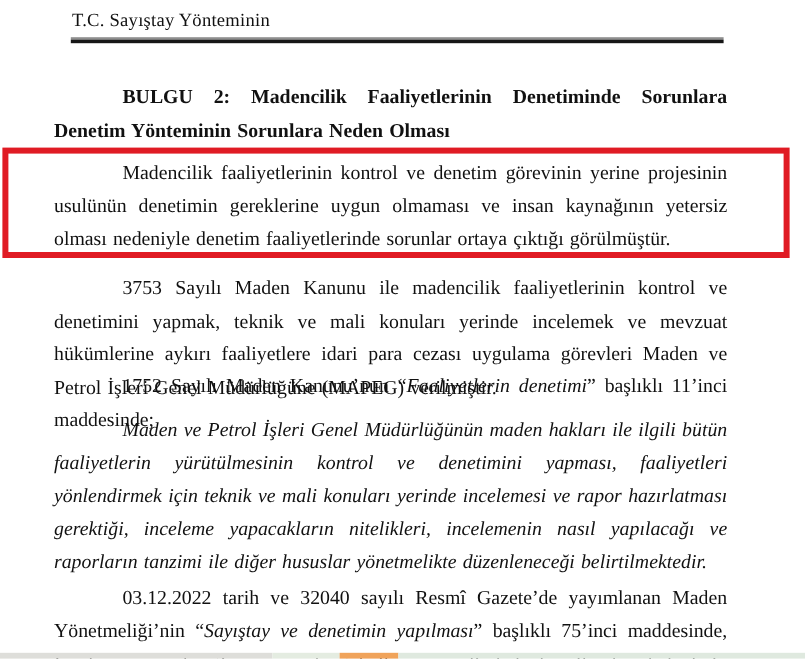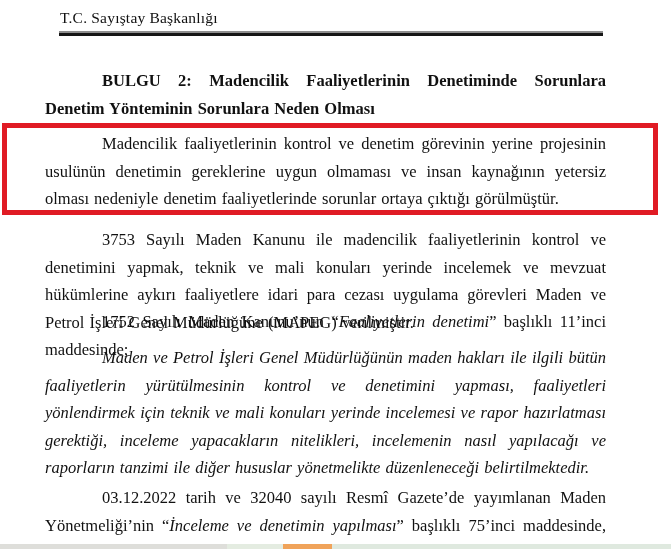--- a/index.html
+++ b/index.html
@@ -34,38 +34,38 @@
     position:absolute;left:2px;top:123px;width:646px;height:82px;
     border-width:5px;border-style:solid;background:transparent;
   }
   
   .bottom-strip{position:absolute;left:0;bottom:0;width:671px;height:5px;}
   .bottom-strip .seg{position:absolute;top:0;height:5px;}
 </style>
 </head>
 <body>
 
-<div class="hdr-title">T.C. Sayıştay Başkanlığı</div>
+<div class="hdr-title">T.C. Sayıştay Yönteminin</div>
 <div class="hdr-rule">
   <div class="rule-top" style="background: rgb(142, 142, 142);"></div>
   <div class="rule-bottom" style="background: rgb(22, 22, 22);"></div>
 </div>
 
 <div class="para doc-heading">BULGU 2: Madencilik Faaliyetlerinin Denetiminde Sorunlara Denetim Yönteminin Sorunlara Neden Olması</div>
 
 <div class="para p1">Madencilik faaliyetlerinin kontrol ve denetim görevinin yerine projesinin usulünün denetimin gereklerine uygun olmaması ve insan kaynağının yetersiz olması nedeniyle denetim faaliyetlerinde sorunlar ortaya çıktığı görülmüştür.</div>
 
 <div class="highlight-box" style="border-color: rgb(224, 27, 36);"></div>
 
 <div class="para p2">3753 Sayılı Maden Kanunu ile madencilik faaliyetlerinin kontrol ve denetimini yapmak, teknik ve mali konuları yerinde incelemek ve mevzuat hükümlerine aykırı faaliyetlere idari para cezası uygulama görevleri Maden ve Petrol İşleri Genel Müdürlüğüne (MAPEG) verilmiştir.</div>
 
 <div class="para p3"><span>1752 Sayılı Maden Kanunu’nun “</span><span class="ital">Faaliyetlerin denetimi</span><span>” başlıklı 11’inci maddesinde;</span></div>
 
 <div class="para p4">Maden ve Petrol İşleri Genel Müdürlüğünün maden hakları ile ilgili bütün faaliyetlerin yürütülmesinin kontrol ve denetimini yapması, faaliyetleri yönlendirmek için teknik ve mali konuları yerinde incelemesi ve rapor hazırlatması gerektiği, inceleme yapacakların nitelikleri, incelemenin nasıl yapılacağı ve raporların tanzimi ile diğer hususlar yönetmelikte düzenleneceği belirtilmektedir.</div>
 
-<div class="para p5"><span>03.12.2022 tarih ve 32040 sayılı Resmî Gazete’de yayımlanan Maden Yönetmeliği’nin “</span><span class="ital">İnceleme ve denetimin yapılması</span><span>” başlıklı 75’inci maddesinde, İnceleme ve denetim sırasında teknik ve mali belgeler ile bu belgelerin hazırlanmasına esas teşkil eden işletme projesinin</span></div>
+<div class="para p5"><span>03.12.2022 tarih ve 32040 sayılı Resmî Gazete’de yayımlanan Maden Yönetmeliği’nin “</span><span class="ital">Sayıştay ve denetimin yapılması</span><span>” başlıklı 75’inci maddesinde, İnceleme ve denetim sırasında teknik ve mali belgeler ile bu belgelerin hazırlanmasına esas teşkil eden işletme projesinin</span></div>
 
 <div class="bottom-strip">
     <div class="seg" style="left: 0px; width: 227px; background: rgb(222, 222, 218);"></div>
     <div class="seg" style="left: 227px; width: 56px; background: rgb(228, 236, 225);"></div>
     <div class="seg" style="left: 283px; width: 49px; background: rgb(240, 163, 90);"></div>
     <div class="seg" style="left: 332px; width: 339px; background: rgb(223, 233, 223);"></div>
   </div>
 
 </body></html>

